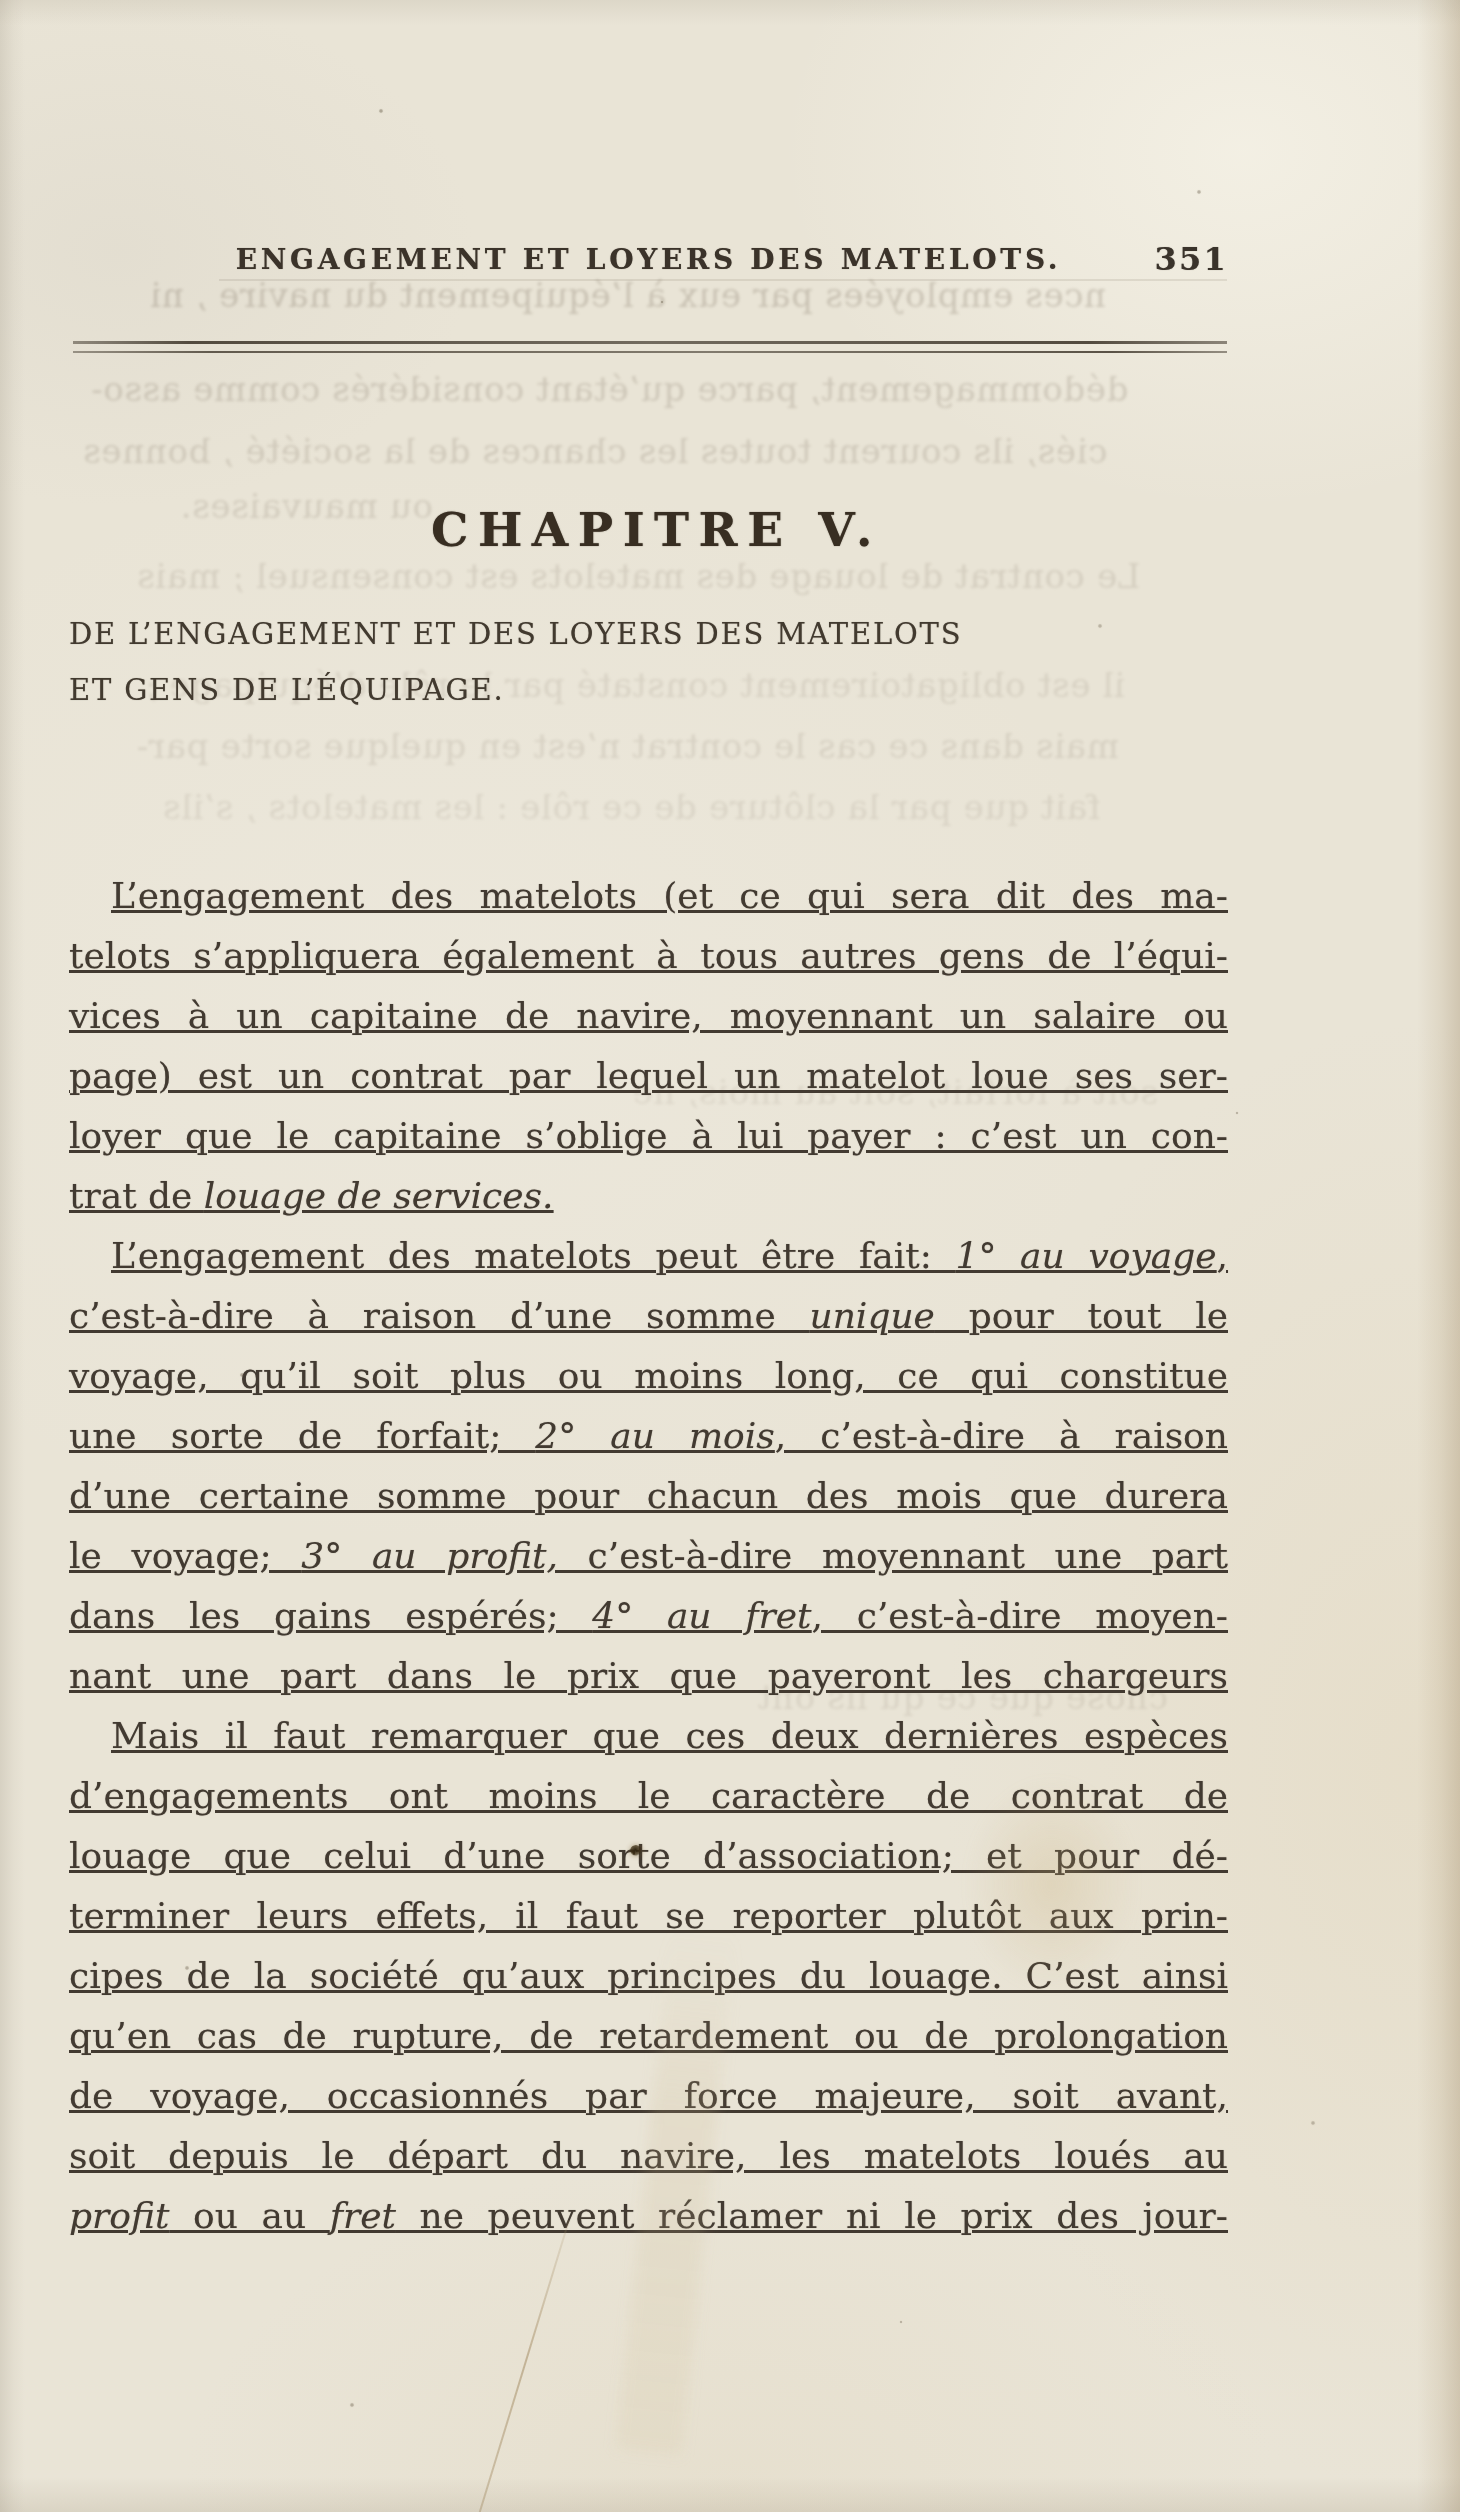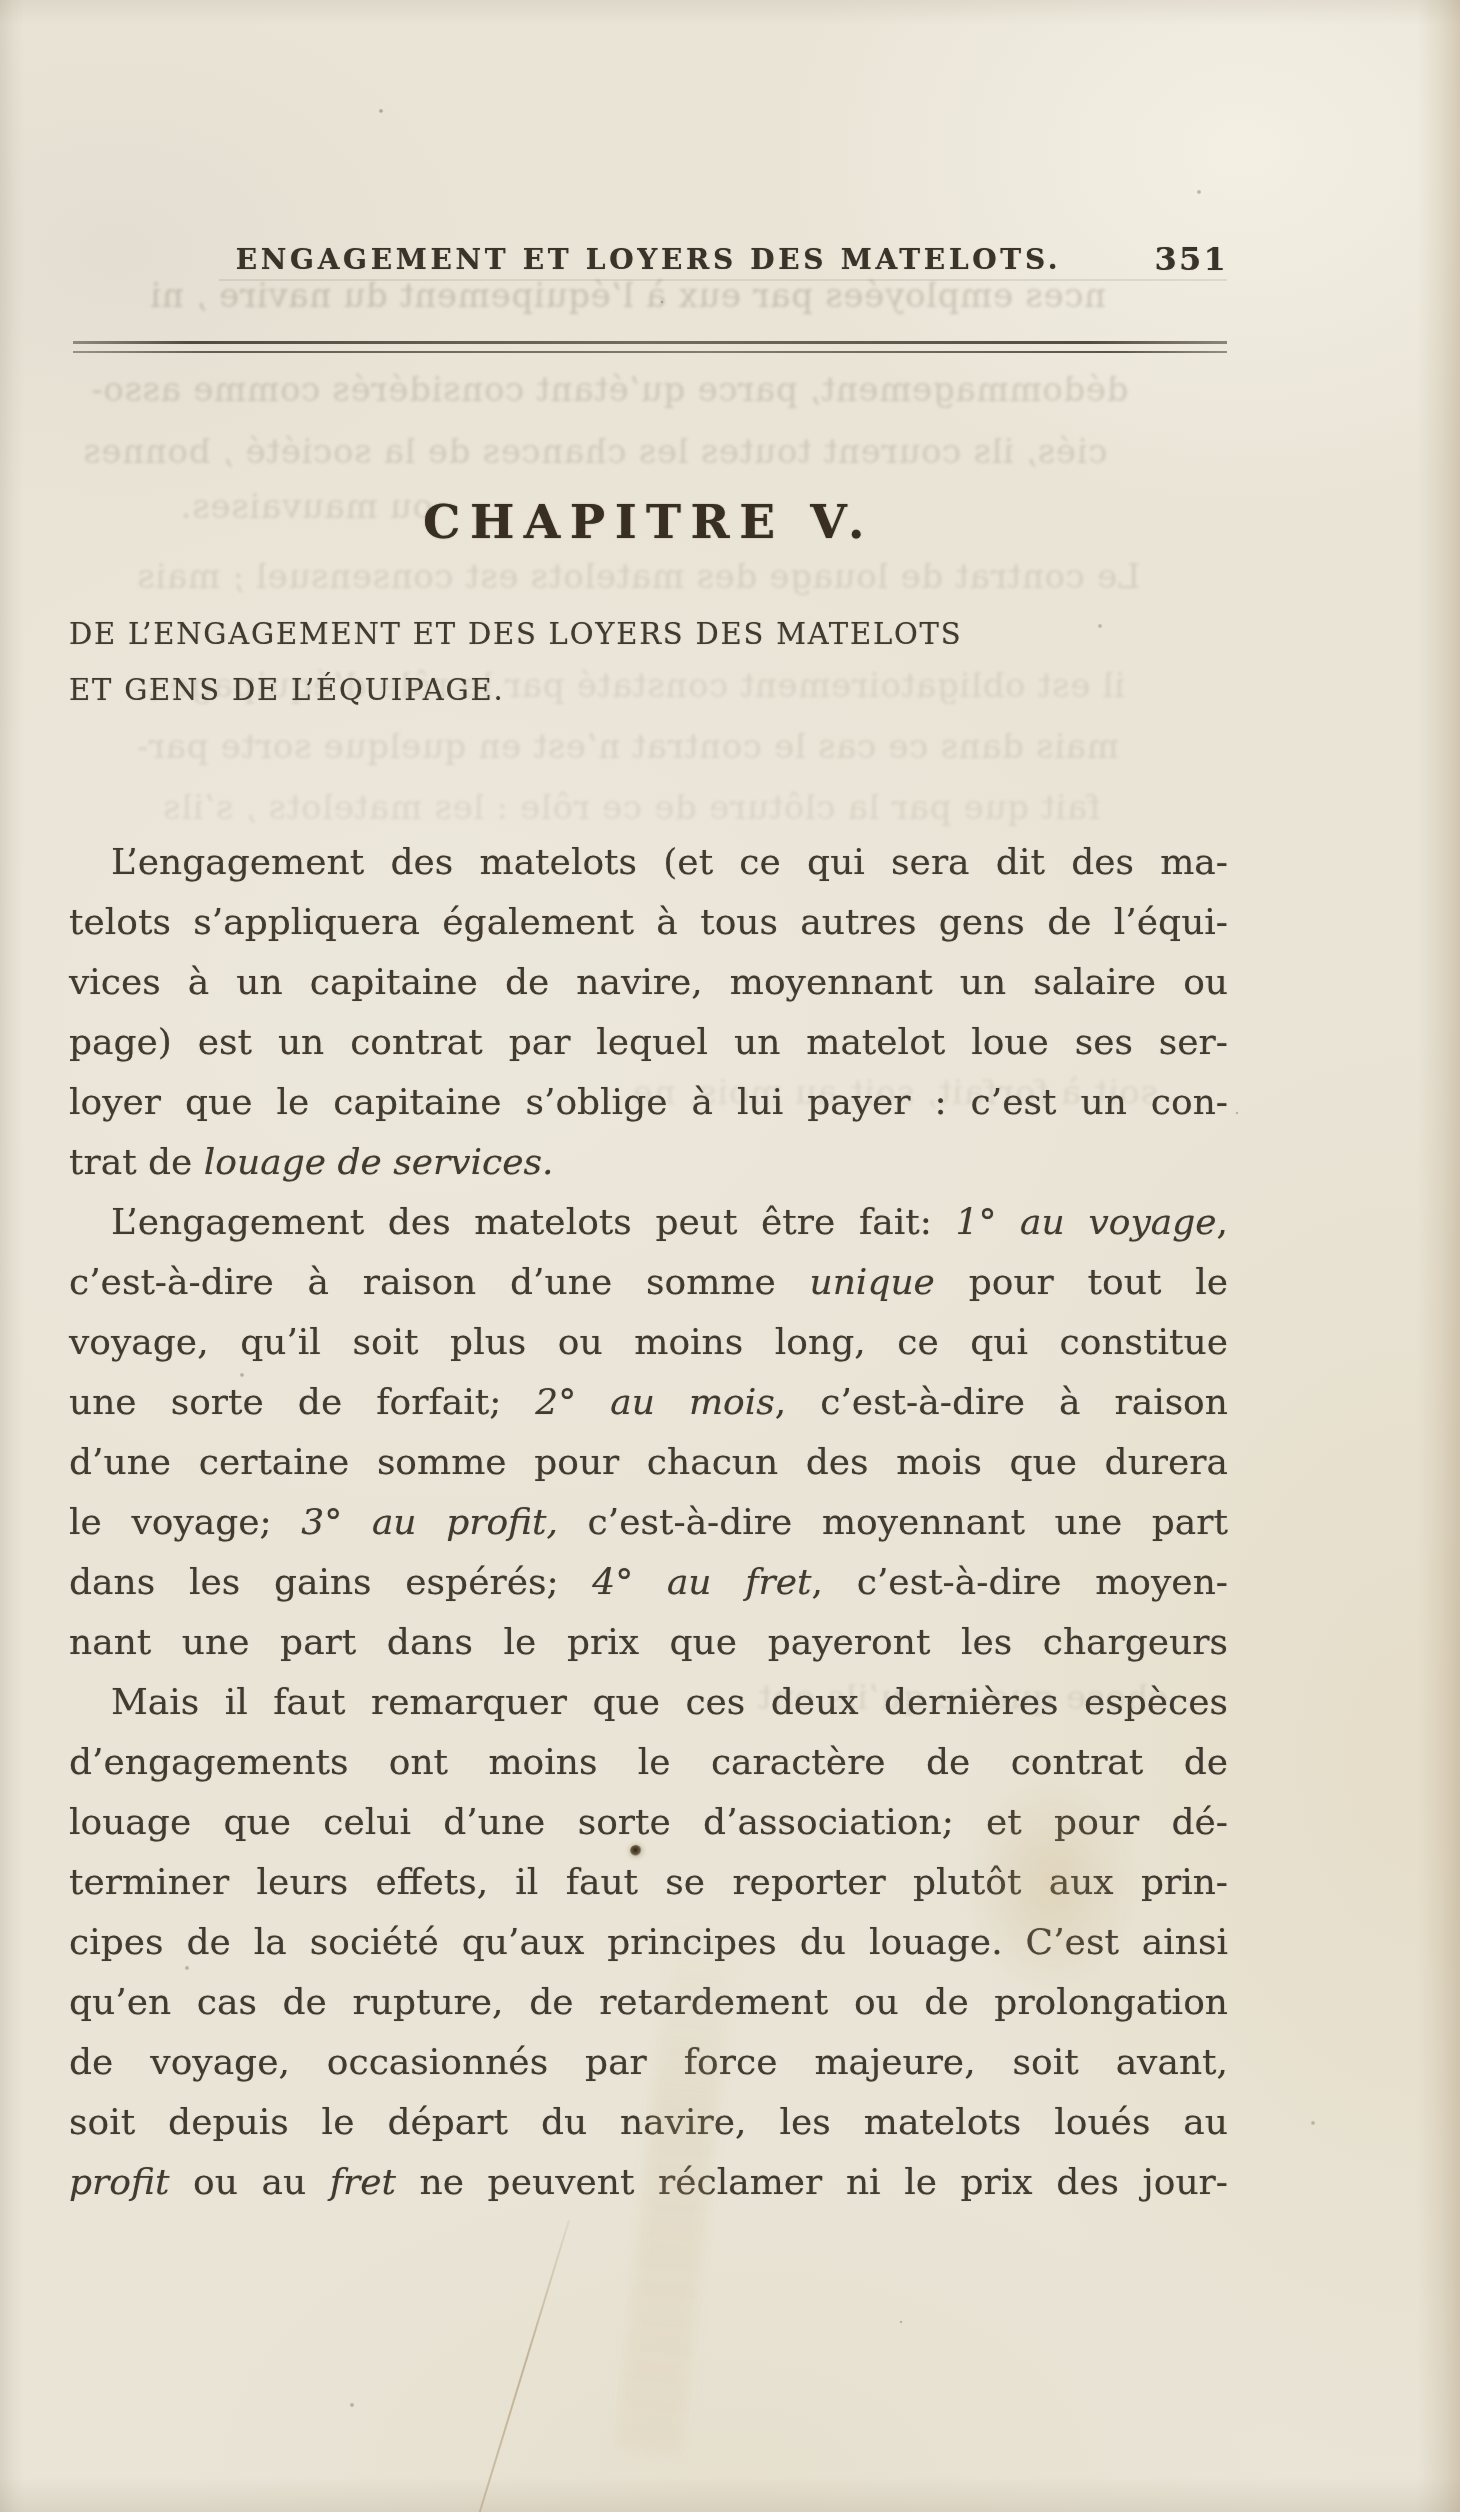--- a/index.html
+++ b/index.html
@@ -42,32 +42,32 @@
   .rule{position:absolute;left:73px;width:1154px;pointer-events:none;}
   .rule-top{top:341px;height:2.6px;
     background:linear-gradient(to right, rgba(74,66,54,0.55), rgba(74,66,54,0.95) 10%, rgba(74,66,54,0.75) 50%, rgba(74,66,54,0.95) 88%, rgba(74,66,54,0.6));}
   .rule-bottom{top:351px;height:1.8px;
     background:linear-gradient(to right, rgba(74,66,54,0.5), rgba(74,66,54,0.85) 12%, rgba(74,66,54,0.65) 55%, rgba(74,66,54,0.9) 90%, rgba(74,66,54,0.55));}
   .ghost-rule{position:absolute;left:219px;top:279px;width:1008px;height:1.5px;
     background:rgba(110,97,80,0.8);opacity:0.17;filter:blur(0.7px);}
 
   
   .chapter-title{
-    position:absolute;left:69px;top:494px;width:1159px;margin:0;
+    position:absolute;left:69px;top:494px;width:1159px;margin:8px;
     text-align:center;font-size:47px;font-weight:bold;letter-spacing:9.5px;
     color:#382e22;text-shadow:0 0 1.2px rgba(56,46,34,0.65);}
   .subtitle{
     position:absolute;left:69px;width:1159px;
     font-size:29px;letter-spacing:1.8px;color:#423a2f;
     text-shadow:0 0 0.9px rgba(66,58,47,0.5);white-space:nowrap;}
   .subtitle-1{top:617px;}
   .subtitle-2{top:673px;}
 
   
-  .body-text{position:absolute;left:69px;top:832px;width:1159px;color:#423a31;}
+  .body-text{position:absolute;left:69px;top:866px;width:1159px;color:#423a31;text-decoration:underline;}
   .bline{
     height:60px;line-height:60px;font-size:36px;
     text-align:justify;text-align-last:justify;
     text-shadow:0 0 1px rgba(64,56,47,0.45);
     overflow:visible;white-space:normal;}
   .bline.indent{text-indent:42px;}
   .bline.end{text-align:center;text-align-last:left;}
   .bline .it{font-style:italic;}
 
   

